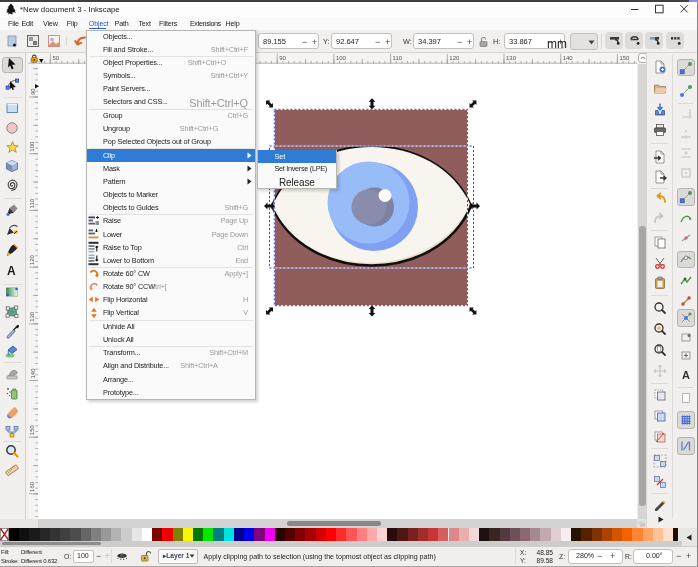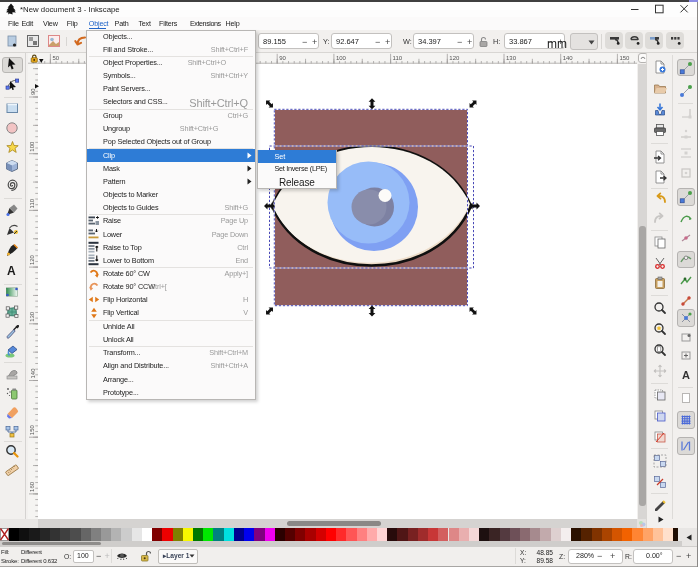--- a/index.html
+++ b/index.html
@@ -592,20 +592,21 @@
 <svg class="a" style="left:140px;top:549.5px" width="11" height="12" viewBox="0 0 11 12">
       <path d="M6.5 5.5 V3.5 a2 2 0 0 1 4 0" fill="none" stroke="#555" stroke-width="1.2"></path>
       <rect x="1.5" y="5.5" width="6.5" height="5.5" rx="0.8" fill="#d8b84a" stroke="#8a7a2a" stroke-width="0.8"></rect>
       <circle cx="4.7" cy="8.2" r="1" fill="#4a3a10"></circle>
     </svg>
 <div class="a" style="left:158px;top:548.5px;width:40px;height:15px;background:#faf9f8;border:1px solid #c0beba;border-radius:2px"></div>
 <div class="a" style="left:111px;top:549px;width:1px;height:14px;background:#dddbd8"></div><div class="t" style="left:163px;top:551.5px;font-size:6.6px;color:#3a4458;font-weight:bold">▸Layer 1</div>
 <svg class="a" style="left:189px;top:554px" width="6" height="4">
       <path d="M0.5 0.5 L5.5 0.5 L3 3.5 Z" fill="#333"></path>
     </svg>
+<div class="t" style="left:203.5px;top:552.5px;font-size:7.1px">Apply clipping path to selection (using the topmost object as clipping path)</div>
 <div class="a" style="left:515px;top:548px;width:1px;height:16px;background:#dddbd8"></div>
 <div class="t" style="left:520px;top:549px;font-size:6.6px;color:#333">X:</div>
 <div class="t" style="left:531px;top:549px;font-size:6.6px;width:22px;text-align:right">48.85</div>
 <div class="t" style="left:520px;top:557px;font-size:6.6px;color:#333">Y:</div>
 <div class="t" style="left:531px;top:557px;font-size:6.6px;width:22px;text-align:right">89.58</div>
 <div class="t" style="left:559px;top:553px;font-size:6.8px;color:#333">Z:</div>
 <div class="a" style="left:568px;top:548.5px;width:55px;height:15px;background:#fff;border:1px solid #c3c1bf;border-radius:3px"></div>
 <div class="t" style="left:576px;top:552px;font-size:7.1px">280%</div>
 <div class="t" style="left:597px;top:551px;font-size:9px;color:#444">−</div>
 <div class="t" style="left:610px;top:551px;font-size:9px;color:#444">+</div>
@@ -660,21 +661,21 @@
 <div class="t" style="left:150px;top:282.2px;font-size:7.3px;letter-spacing:-0.15px;color:#9a9a9a;width:98px;text-align:left">Ctrl+[</div>
 <div class="t" style="left:103px;top:295.3px;font-size:7.3px;letter-spacing:-0.15px;color:#1c1c1c">Flip Horizontal</div>
 <div class="t" style="left:150px;top:295.3px;font-size:7.3px;letter-spacing:-0.15px;color:#9a9a9a;width:98px;text-align:right">H</div>
 <div class="t" style="left:103px;top:308.4px;font-size:7.3px;letter-spacing:-0.15px;color:#1c1c1c">Flip Vertical</div>
 <div class="t" style="left:150px;top:308.4px;font-size:7.3px;letter-spacing:-0.15px;color:#9a9a9a;width:98px;text-align:right">V</div>
 <div class="t" style="left:103px;top:321.8px;font-size:7.3px;letter-spacing:-0.15px;color:#1c1c1c">Unhide All</div>
 <div class="t" style="left:103px;top:334.9px;font-size:7.3px;letter-spacing:-0.15px;color:#1c1c1c">Unlock All</div>
 <div class="t" style="left:103px;top:348.3px;font-size:7.3px;letter-spacing:-0.15px;color:#1c1c1c">Transform...</div>
 <div class="t" style="left:150px;top:348.3px;font-size:7.3px;letter-spacing:-0.15px;color:#9a9a9a;width:98px;text-align:right">Shift+Ctrl+M</div>
 <div class="t" style="left:103px;top:361.4px;font-size:7.3px;letter-spacing:-0.15px;color:#1c1c1c">Align and Distribute...</div>
-<div class="t" style="left:150px;top:361.4px;font-size:7.3px;letter-spacing:-0.15px;color:#9a9a9a;width:98px;text-align:right">Shift+Ctrl+A</div>
+<div class="t" style="left:150px;top:361.4px;font-size:7.3px;letter-spacing:-0.15px;color:#9a9a9a;width:98px;text-align:center">Shift+Ctrl+A</div>
 <div class="t" style="left:103px;top:374.5px;font-size:7.3px;letter-spacing:-0.15px;color:#1c1c1c">Arrange...</div>
 <div class="t" style="left:103px;top:387.6px;font-size:7.3px;letter-spacing:-0.15px;color:#1c1c1c">Prototype...</div>
 <div class="a" style="left:89px;top:55.9px;width:164px;height:1px;background:#e4e2e0"></div>
 <div class="a" style="left:89px;top:108.7px;width:164px;height:1px;background:#e4e2e0"></div>
 <div class="a" style="left:89px;top:214.4px;width:164px;height:1px;background:#e4e2e0"></div>
 <div class="a" style="left:89px;top:267.1px;width:164px;height:1px;background:#e4e2e0"></div>
 <div class="a" style="left:89px;top:319.8px;width:164px;height:1px;background:#e4e2e0"></div>
 <div class="a" style="left:89px;top:346.3px;width:164px;height:1px;background:#e4e2e0"></div>
 <div class="a" style="left:89px;top:148.0px;width:164px;height:1px;background:#e4e2e0"></div>
 <svg class="a" style="left:88px;top:215.1px" width="12" height="12" viewBox="0 0 12 12">

